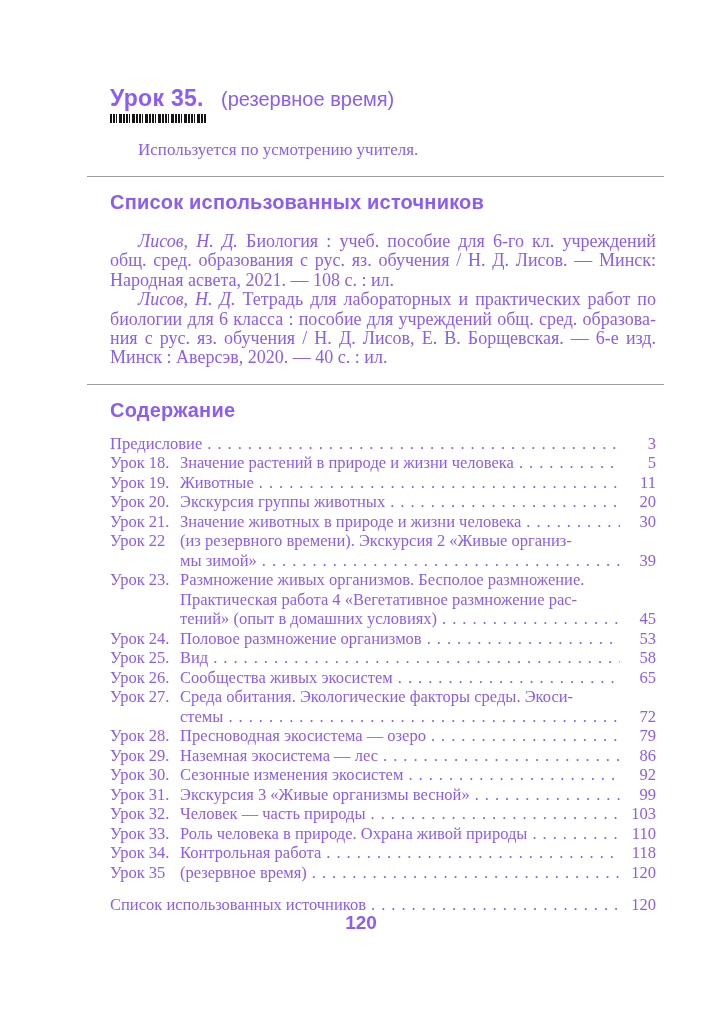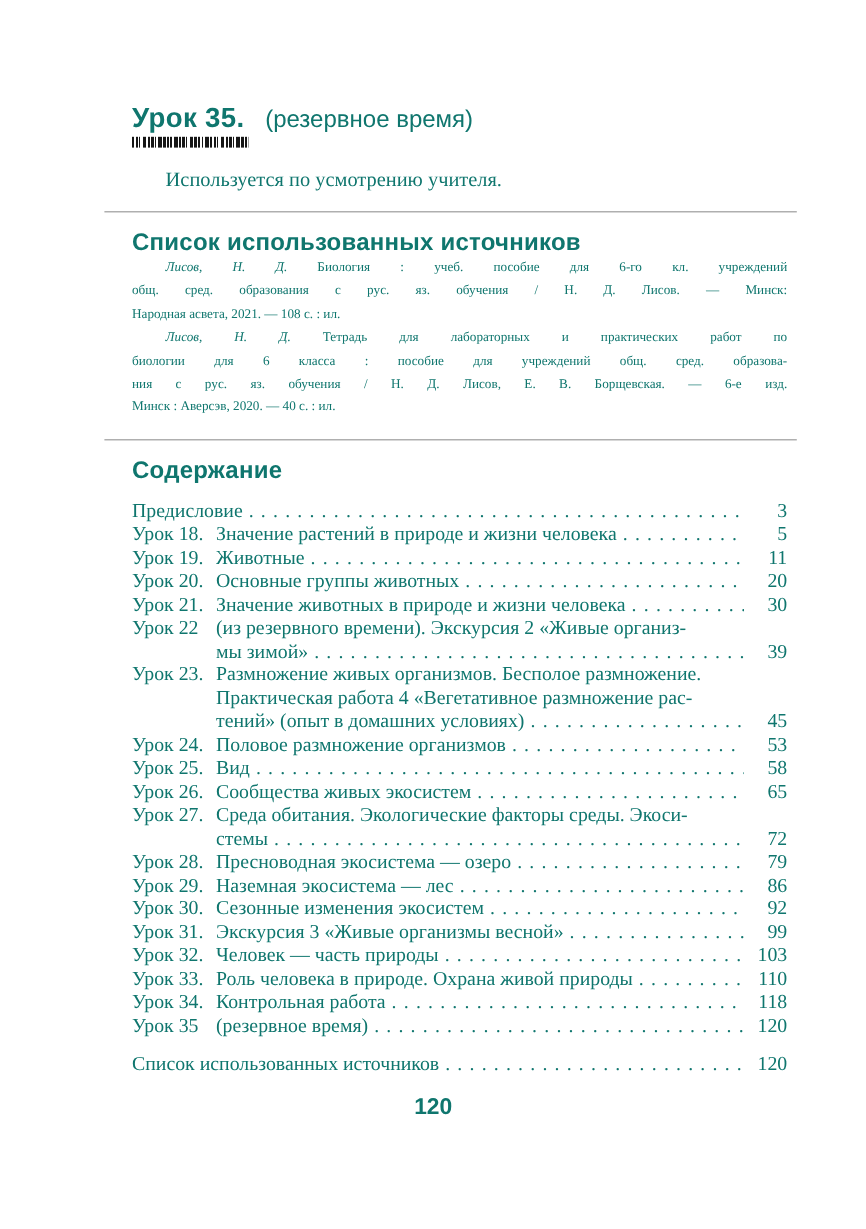--- a/index.html
+++ b/index.html
@@ -2,21 +2,21 @@
 <html><head>
 <meta charset="utf-8">
 <style>
   html, body { margin: 0; padding: 0; background: #ffffff; }
   .page {
     position: relative;
     width: 722px;
     height: 1024px;
     box-sizing: border-box;
     background: #ffffff;
-    color: #0f766e;
+    color: #8b5cf6;
     font-family: "Liberation Serif", serif;
     padding: 86px 66px 0 110px;
     overflow: hidden;
   }
 
   
   .lesson-row { display: flex; align-items: baseline; }
   .lesson-title-block { flex: 0 0 auto; }
   .lesson-title {
     margin: 0;
@@ -52,21 +52,21 @@
   .section-heading {
     margin: 13px 0 0 0;
     font-family: "Liberation Sans", sans-serif;
     font-weight: bold;
     font-size: 20px;
     line-height: 24px;
     letter-spacing: 0.2px;
   }
 
   
-  .bib { margin-top: 0; font-size: 11px; line-height: 19.4px; }
+  .bib { margin-top: 18px; font-size: 18px; line-height: 19.4px; }
   .bib-line.justify { text-align: justify; text-align-last: justify; }
   .bib-line.first { text-indent: 28px; }
   .bib-author { font-style: italic; }
 
   
   .toc { margin-top: 12px; font-size: 16.5px; line-height: 19.5px; }
   .toc-entries { }
   .toc-row { display: flex; }
   .toc-row.closing { margin-top: 13px; }
   .toc-label { flex: 0 0 70px; white-space: nowrap; }
@@ -157,21 +157,21 @@
                 <span class="toc-text">Животные</span>
                 <span class="toc-dots">..........................................................................................</span>
                 <span class="toc-page">11</span>
               </div>
             </div>
           </div>
           <div class="toc-row">
             <span class="toc-label">Урок 20.</span>
             <div class="toc-body">
               <div class="toc-line last">
-                <span class="toc-text">Основные группы животных</span>
+                <span class="toc-text">Экскурсия группы животных</span>
                 <span class="toc-dots">..........................................................................................</span>
                 <span class="toc-page">20</span>
               </div>
             </div>
           </div>
           <div class="toc-row">
             <span class="toc-label">Урок 21.</span>
             <div class="toc-body">
               <div class="toc-line last">
                 <span class="toc-text">Значение животных в природе и жизни человека</span>

